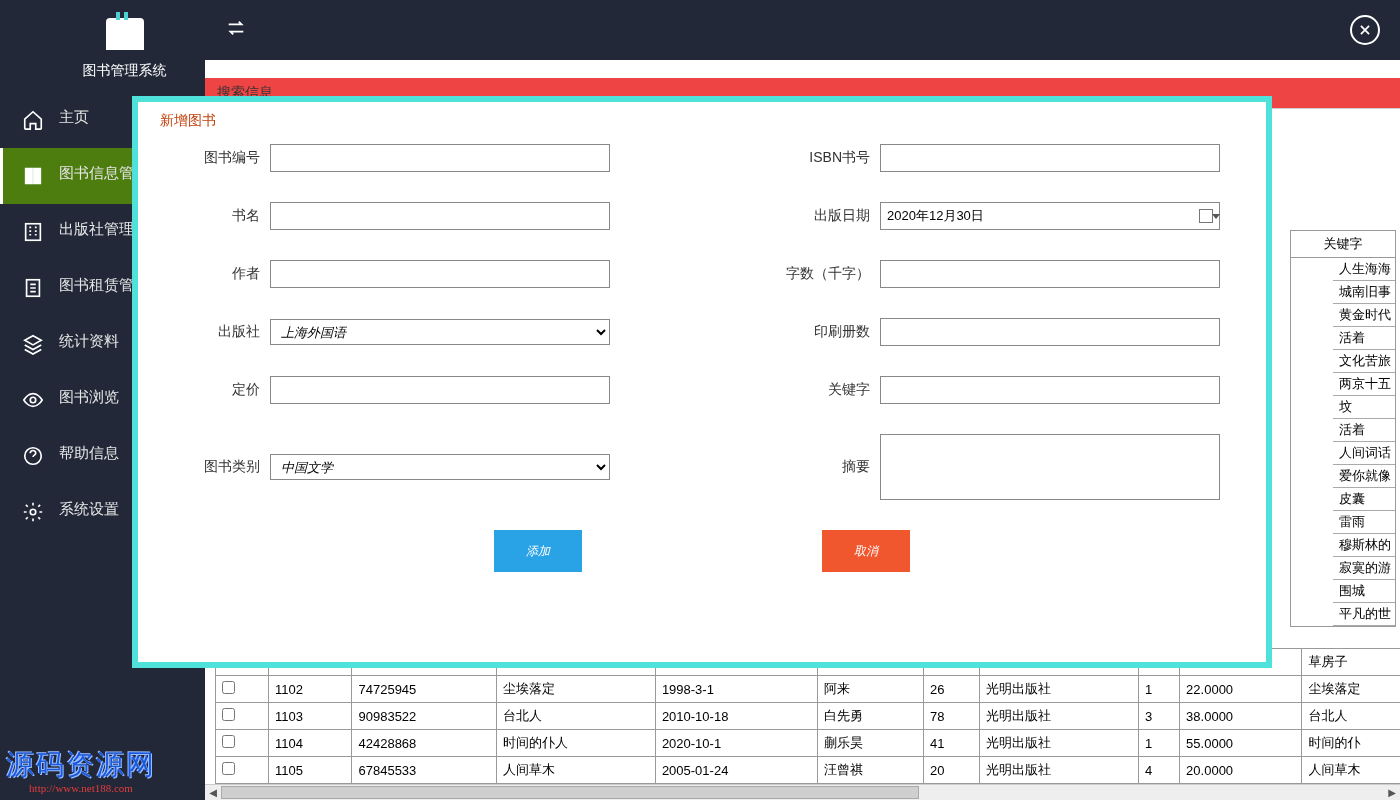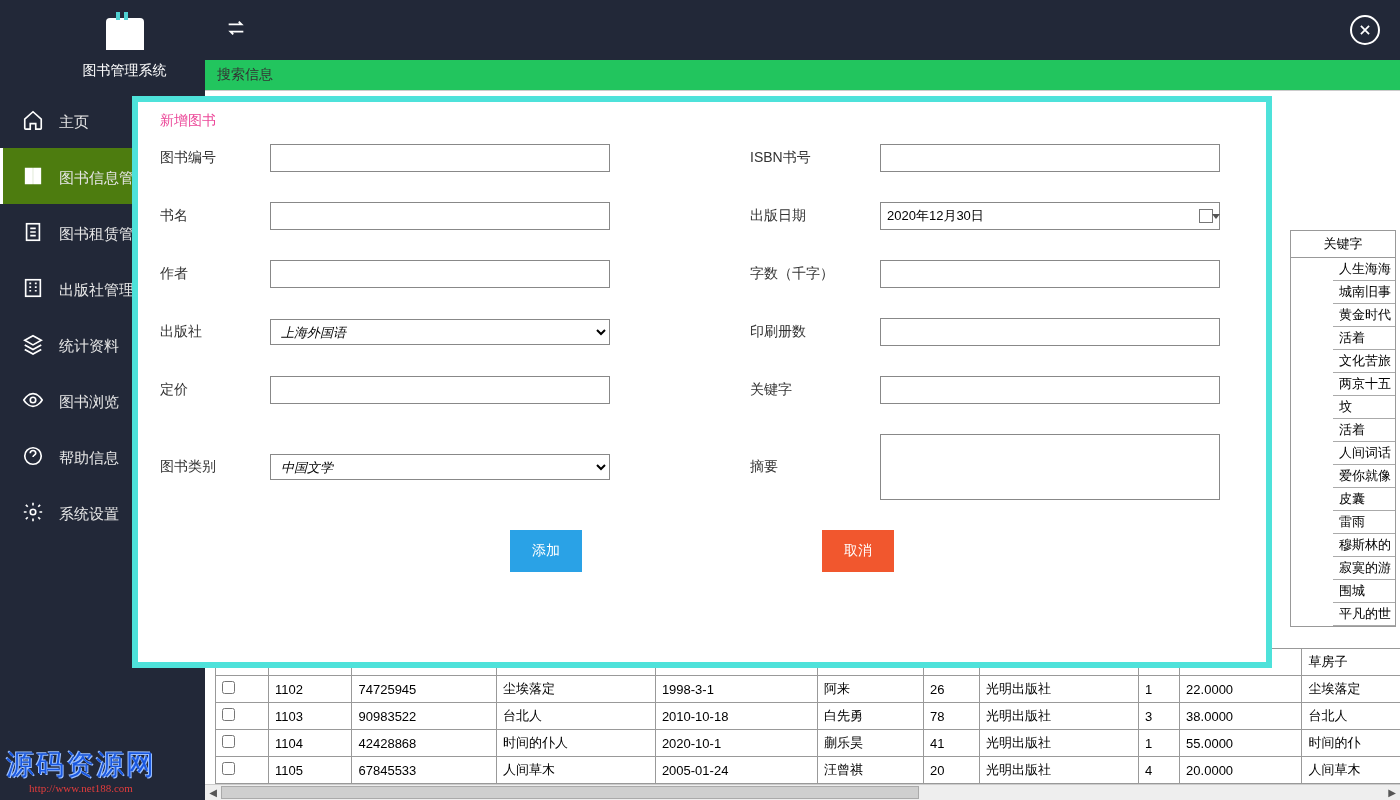--- a/index.html
+++ b/index.html
@@ -4,49 +4,49 @@
 <style>
 * { box-sizing: border-box; margin: 0; padding: 0; }
 body { font-family: "Microsoft YaHei", Arial, sans-serif; background: #fff; width: 1400px; height: 800px; overflow: hidden; position: relative; }
 .app { display: flex; width: 100%; height: 100%; background: #222838; }
 .sidebar { width: 205px; background: #222838; color: #fff; display: flex; flex-direction: column; }
 .logo-area { text-align: center; padding: 18px 0 12px 0; margin-left: 44px; }
 .logo-icon { display: inline-block; width: 38px; height: 32px; background: #fff; border-radius: 4px 4px 0 0; position: relative; }
 .logo-icon::before { content: ""; position: absolute; top: -6px; left: 10px; width: 4px; height: 8px; background: #4fd0d0; }
 .logo-icon::after { content: ""; position: absolute; top: -6px; left: 18px; width: 4px; height: 8px; background: #4fd0d0; }
 .logo-text { margin-top: 8px; font-size: 14px; color: #fff; }
-.nav-item { display: flex; align-items: flex-end; padding: 16px 18px; color: #e6e6e6; font-size: 15px; cursor: pointer; border-left: 3px solid transparent; }
+.nav-item { display: flex; align-items: flex-start; padding: 16px 18px; color: #e6e6e6; font-size: 15px; cursor: pointer; border-left: 3px solid transparent; }
 .nav-item.active { background: #4d7c0f; border-left-color: #fff; }
 .nav-icon { width: 24px; height: 24px; margin-right: 14px; display: inline-flex; align-items: center; justify-content: center; }
 .nav-icon svg { width: 22px; height: 22px; stroke: #fff; fill: none; stroke-width: 1.8; }
 .main { flex: 1; background: #fff; position: relative; display: flex; flex-direction: column; }
 .topbar { height: 60px; background: #222838; display: flex; align-items: center; justify-content: space-between; padding: 0 20px; }
 .swap-icon svg { width: 22px; height: 22px; stroke: #fff; fill: none; stroke-width: 2; }
 .close-circle { width: 30px; height: 30px; border: 2.5px solid #fff; border-radius: 50%; display: flex; align-items: center; justify-content: center; cursor: pointer; }
 .close-circle svg { width: 14px; height: 14px; stroke: #fff; stroke-width: 3; }
-.search-label { padding: 6px 12px; font-size: 14px; color: #333; border-bottom: 1px solid #ccc; background: #22c55e; }
+.search-label { padding: 6px 12px; font-size: 14px; color: #333; border-bottom: 1px solid #ccc; background: #ef4444; margin-top: 18px; }
 .content-wrap { flex: 1; position: relative; overflow: hidden; }
 table.data { border-collapse: collapse; font-size: 13px; width: 1220px; margin-left: 10px; }
 table.data th, table.data td { border: 1px solid #999; padding: 4px 6px; text-align: left; white-space: nowrap; }
 .modal-border { position: absolute; top: 96px; left: 132px; width: 1140px; height: 572px; background: #4ee2da; padding: 6px; z-index: 10; }
 .modal { width: 100%; height: 100%; background: #fff; padding: 10px 22px; position: relative; }
-.modal-title { font-size: 14px; color: #ec4899; margin-bottom: 10px; }
+.modal-title { font-size: 14px; color: #c2410c; margin-bottom: 10px; }
 .form-grid { display: grid; grid-template-columns: 100px 340px 120px 120px 340px; column-gap: 10px; row-gap: 30px; align-items: center; margin-top: 14px; }
-.form-grid label { font-size: 14px; color: #333; }
+.form-grid label { font-size: 14px; color: #333; text-align: right; }
 .gap { }
 .form-grid input[type=text], .form-grid select, .form-grid textarea { width: 100%; height: 28px; border: 1px solid #888; padding: 2px 6px; font-size: 13px; }
 .form-grid select { height: 26px; background: #fff; font-style: italic; }
 .form-grid .focused { border: 1.5px solid #4aa3ff; }
 .form-grid textarea { height: 66px; resize: none; }
 .date-field { display: flex; align-items: center; border: 1px solid #888; height: 28px; padding: 0 6px; justify-content: space-between; }
 .date-field span { font-size: 13px; }
 .date-field .cal { width: 14px; height: 14px; border: 1px solid #777; position: relative; }
 .date-field .cal::after { content: ""; position: absolute; right: -8px; top: 4px; border-left: 4px solid transparent; border-right: 4px solid transparent; border-top: 5px solid #555; }
 .btn-row { display: flex; justify-content: center; gap: 240px; margin-top: 30px; }
-.btn { width: 72px; height: 42px; border: none; color: #fff; font-size: 14px; cursor: pointer; }
+.btn { width: 88px; height: 42px; border: none; color: #fff; font-size: 12px; cursor: pointer; font-style: italic; }
 .btn-add { background: #2aa2e6; }
 .btn-cancel { background: #f1572e; }
 .kw-panel { position: absolute; top: 230px; right: 4px; width: 106px; border: 1px solid #999; background: #fff; z-index: 5; font-size: 13px; }
 .kw-panel .kw-head { padding: 4px 6px; border-bottom: 1px solid #999; text-align: center; }
 .kw-panel .kw-item { padding: 2px 6px; border-bottom: 1px solid #aaa; white-space: nowrap; overflow: hidden; margin-left: 42px; }
 .hscroll { position: absolute; left: 205px; right: 0; bottom: 0; height: 16px; background: #eee; border-top: 1px solid #ccc; display: flex; align-items: center; }
 .hscroll .htrack { flex: 1; height: 100%; position: relative; }
 .hscroll .hthumb { position: absolute; left: 0; top: 1px; height: 13px; width: 60%; background: #cfcfcf; border: 1px solid #aaa; }
 .hscroll .harrow { width: 16px; height: 16px; display: flex; align-items: center; justify-content: center; color: #555; font-size: 10px; }
 .watermark { position: absolute; left: 6px; bottom: 6px; z-index: 50; font-family: "STXingkai","KaiTi",serif; }
@@ -74,34 +74,34 @@
       <span class="nav-icon">
           <svg viewBox="0 0 24 24">
             <path d="M4 4h7v16H4zM13 4h7v16h-7z" fill="#fff" stroke="#fff"></path>
           </svg>
         </span>
       <span>图书信息管</span>
     </div>
     <div class="nav-item">
       <span class="nav-icon">
           <svg viewBox="0 0 24 24">
+            <rect x="4" y="3" width="16" height="18"></rect>
+            <path d="M8 7h2M8 11h2M8 15h2M14 7h2M14 11h2M14 15h2"></path>
+          </svg>
+        </span>
+      <span>出版社管理</span>
+    </div>
+    <div class="nav-item">
+      <span class="nav-icon">
+          <svg viewBox="0 0 24 24">
             <rect x="5" y="3" width="14" height="18"></rect>
             <path d="M9 8h6M9 12h6M9 16h6"></path>
           </svg>
         </span>
       <span>图书租赁管</span>
-    </div>
-    <div class="nav-item">
-      <span class="nav-icon">
-          <svg viewBox="0 0 24 24">
-            <rect x="4" y="3" width="16" height="18"></rect>
-            <path d="M8 7h2M8 11h2M8 15h2M14 7h2M14 11h2M14 15h2"></path>
-          </svg>
-        </span>
-      <span>出版社管理</span>
     </div>
     <div class="nav-item">
       <span class="nav-icon">
           <svg viewBox="0 0 24 24">
             <path d="M12 3l9 5-9 5-9-5 9-5zM3 13l9 5 9-5M3 18l9 5 9-5"></path>
           </svg>
         </span>
       <span>统计资料</span>
     </div>
     <div class="nav-item">

